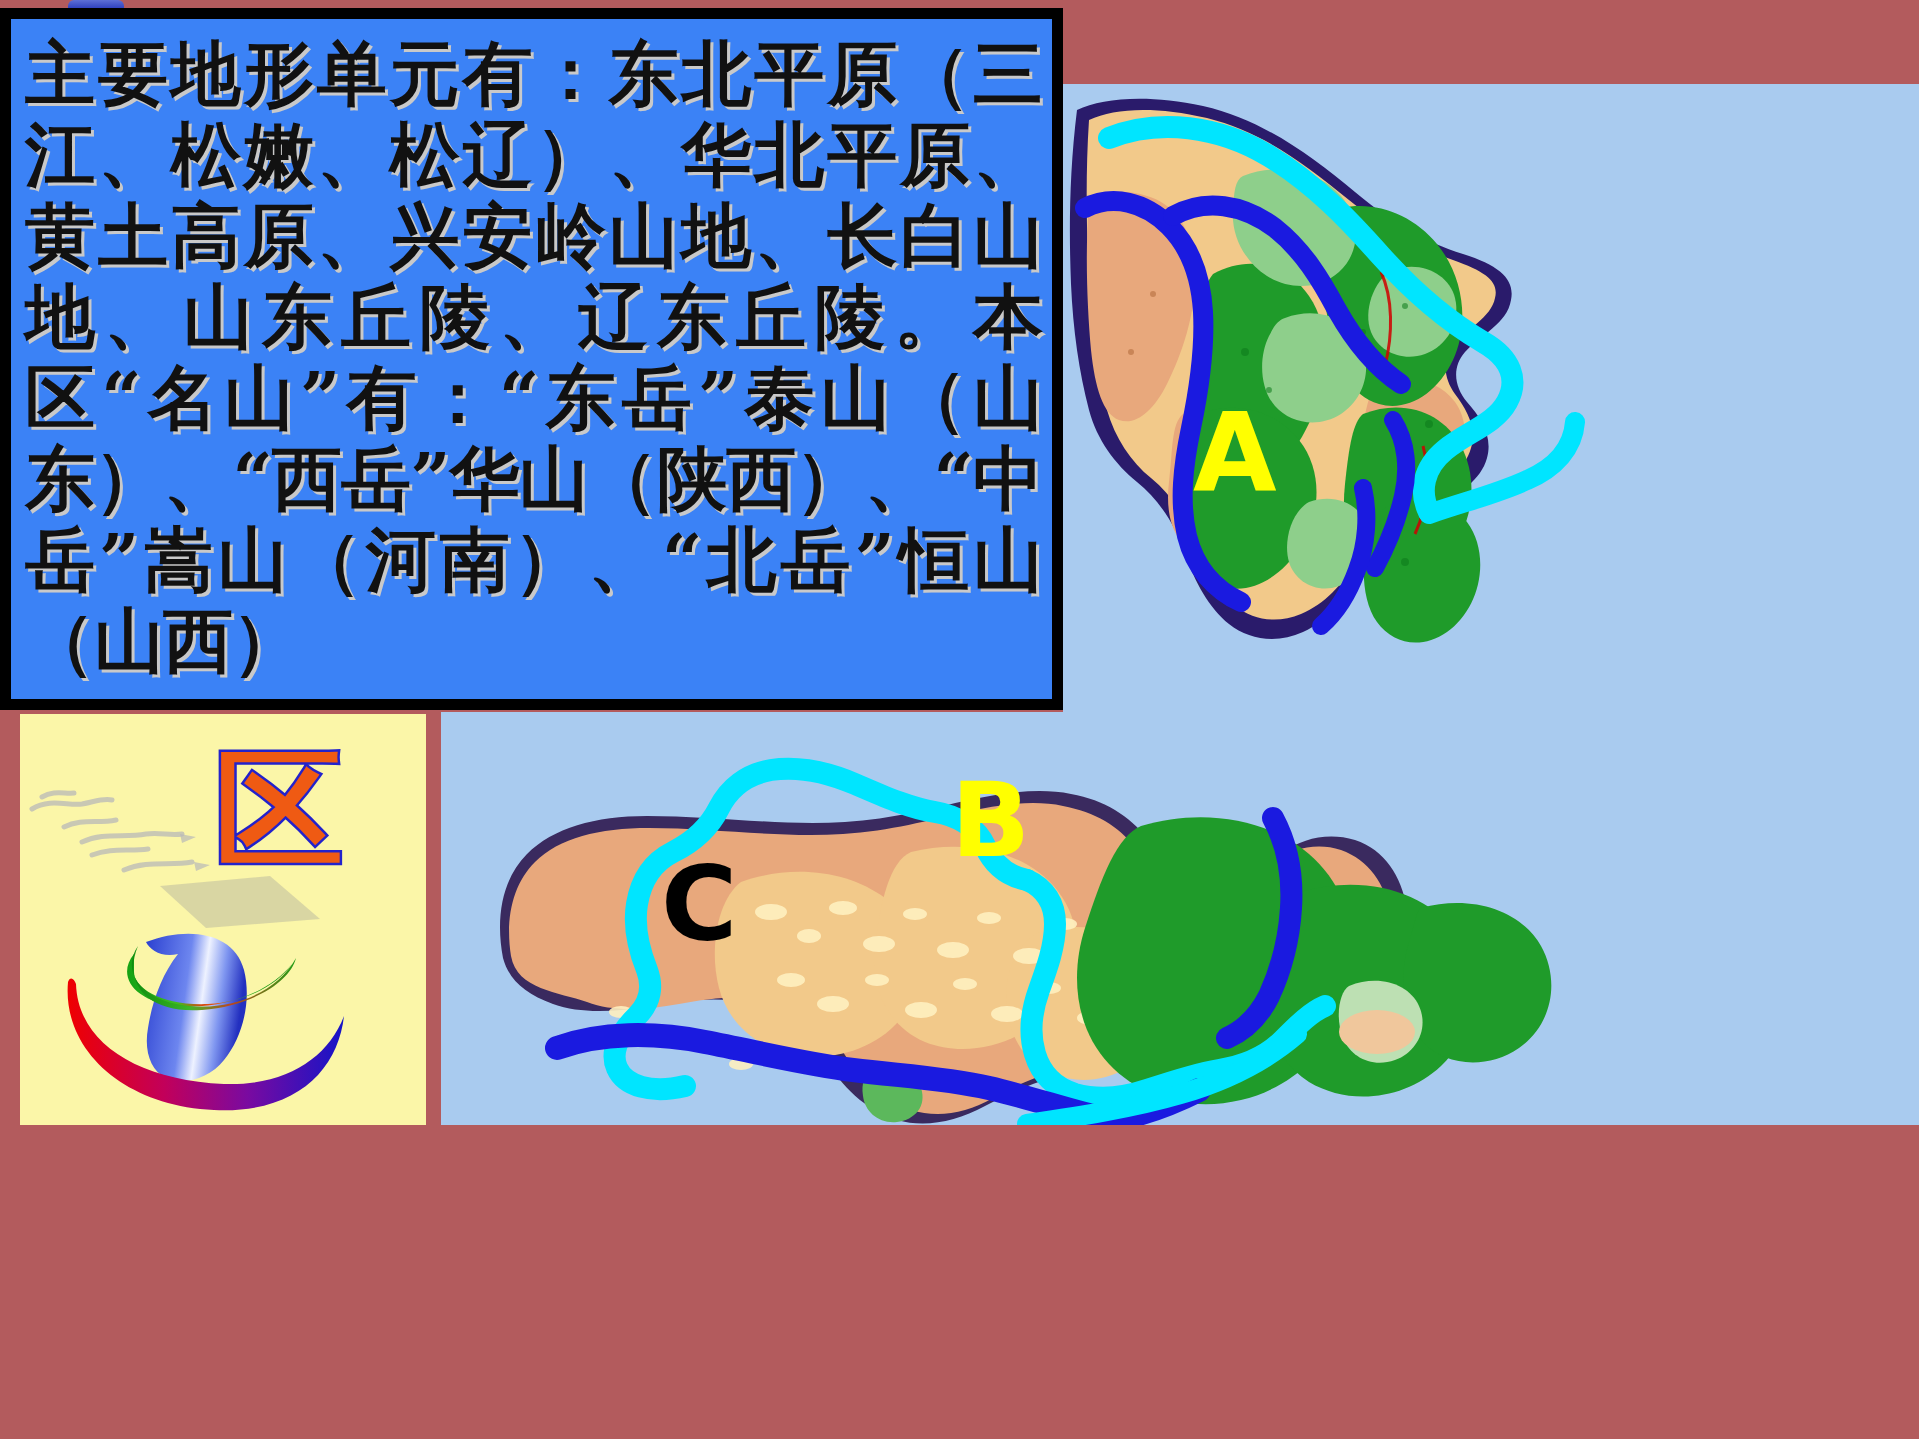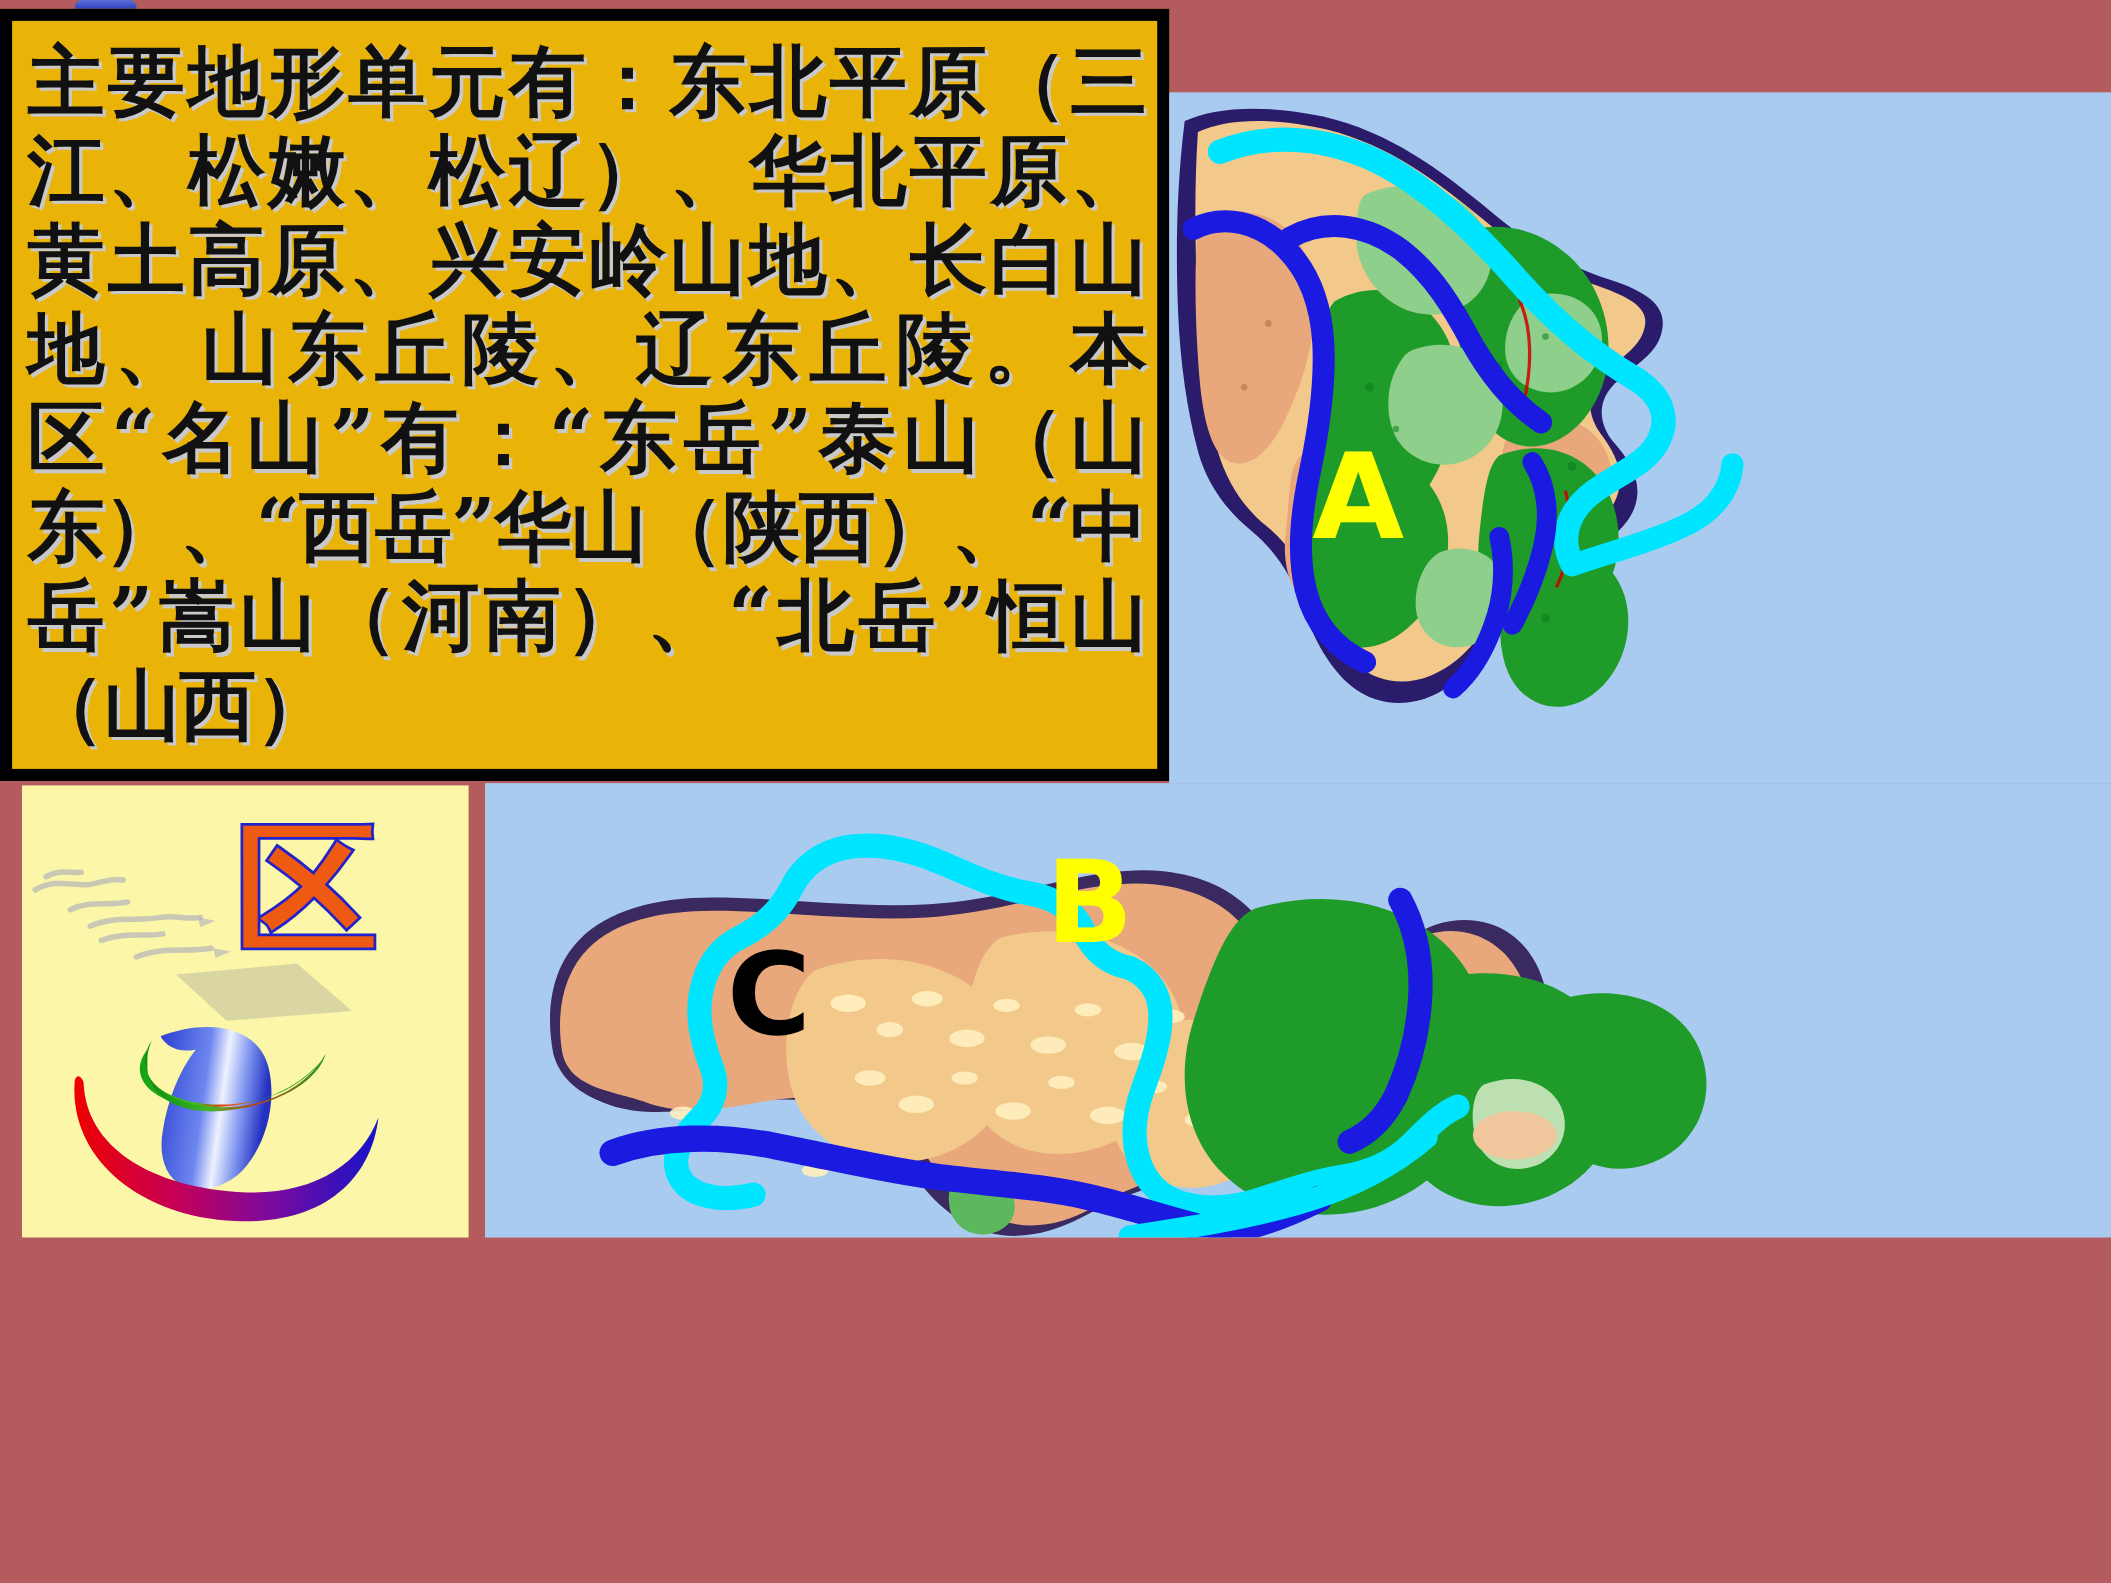--- a/index.html
+++ b/index.html
@@ -34,21 +34,21 @@
     border-radius: 6px 6px 0 0;
   }
 
   
   .textbox {
     position: absolute;
     left: 0px;
     top: 8px;
     width: 1063px;
     height: 702px;
-    background: #eab308;
+    background: #3b82f6;
     border: 11px solid #000000;
     box-sizing: border-box;
     overflow: hidden;
   }
   .textbox-inner {
     padding: 14px 10px 0 14px;
     font-family: "DejaVu Serif", "Liberation Serif", serif;
     font-size: 70px;
     line-height: 81px;
     font-weight: 700;

